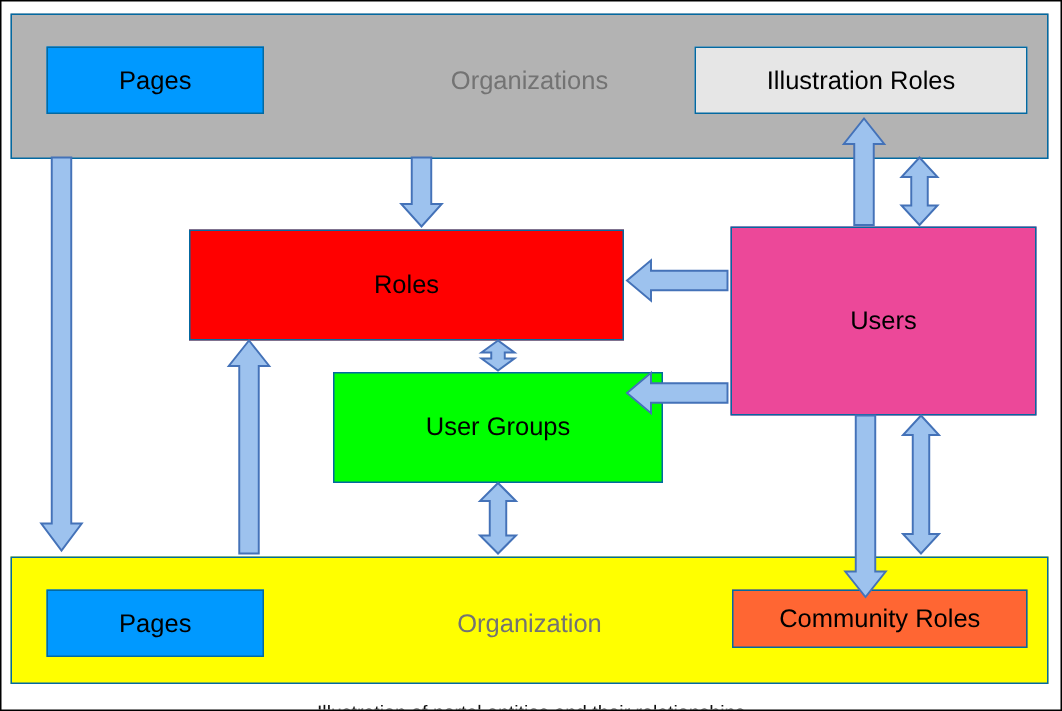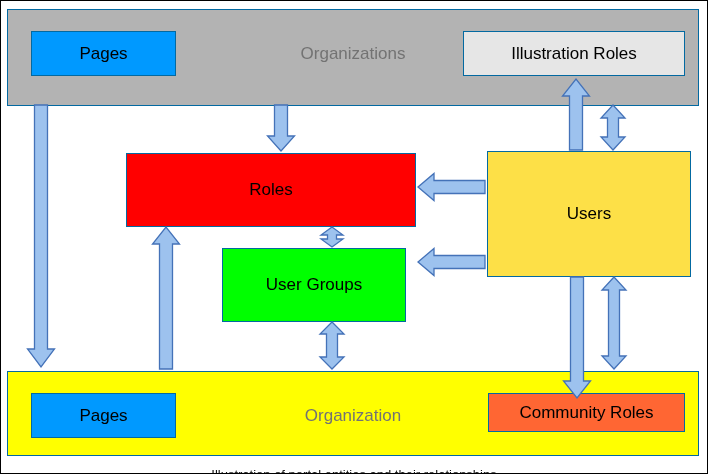--- a/index.html
+++ b/index.html
@@ -39,25 +39,25 @@
   </div>
 
   <div class="box" style="left: 462px; top: 30px; width: 222px; height: 45px; background-color: rgb(230, 230, 230);">
     <span>Illustration Roles</span>
   </div>
 
   <div class="box" style="left: 125px; top: 152px; width: 290px; height: 74px; background-color: rgb(255, 0, 0);">
     <span>Roles</span>
   </div>
 
-  <div class="box" style="left: 221px; top: 247px; width: 184px; height: 74px; background-color: rgb(0, 255, 0);">
+  <div class="box" style="left: 221px; top: 247px; width: 220px; height: 74px; background-color: rgb(0, 255, 0);">
     <span>User Groups</span>
   </div>
 
-  <div class="box" style="left: 486px; top: 150px; width: 204px; height: 126px; background-color: #fde047;">
+  <div class="box" style="left: 486px; top: 150px; width: 204px; height: 126px; background-color: #ec4899;">
     <span>Users</span>
   </div>
 
   <div class="box" style="left: 6px; top: 370px; width: 692px; height: 85px; background-color: rgb(255, 255, 0);"></div>
 
   <div class="box" style="left: 30px; top: 392px; width: 145px; height: 45px; background-color: rgb(0, 153, 255);">
     <span>Pages</span>
   </div>
 
   <div class="plain" style="left:6px;top:392px;width:692px;height:45px;">

